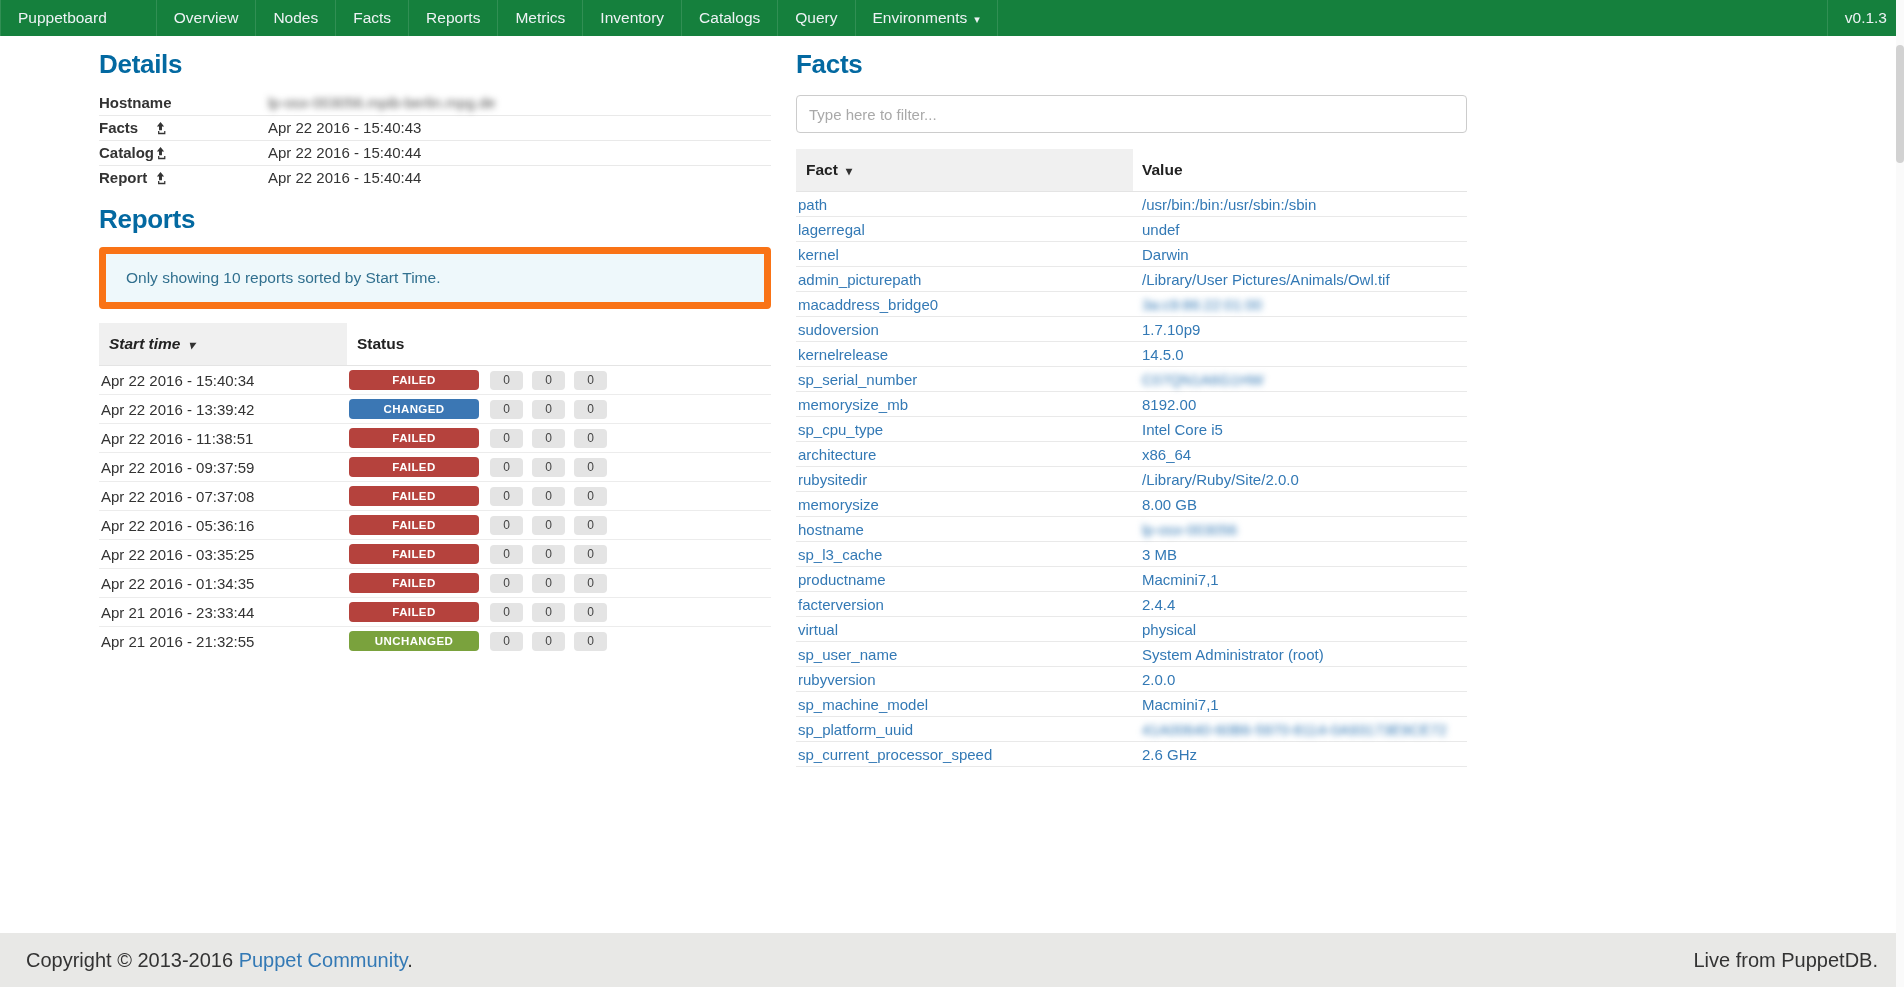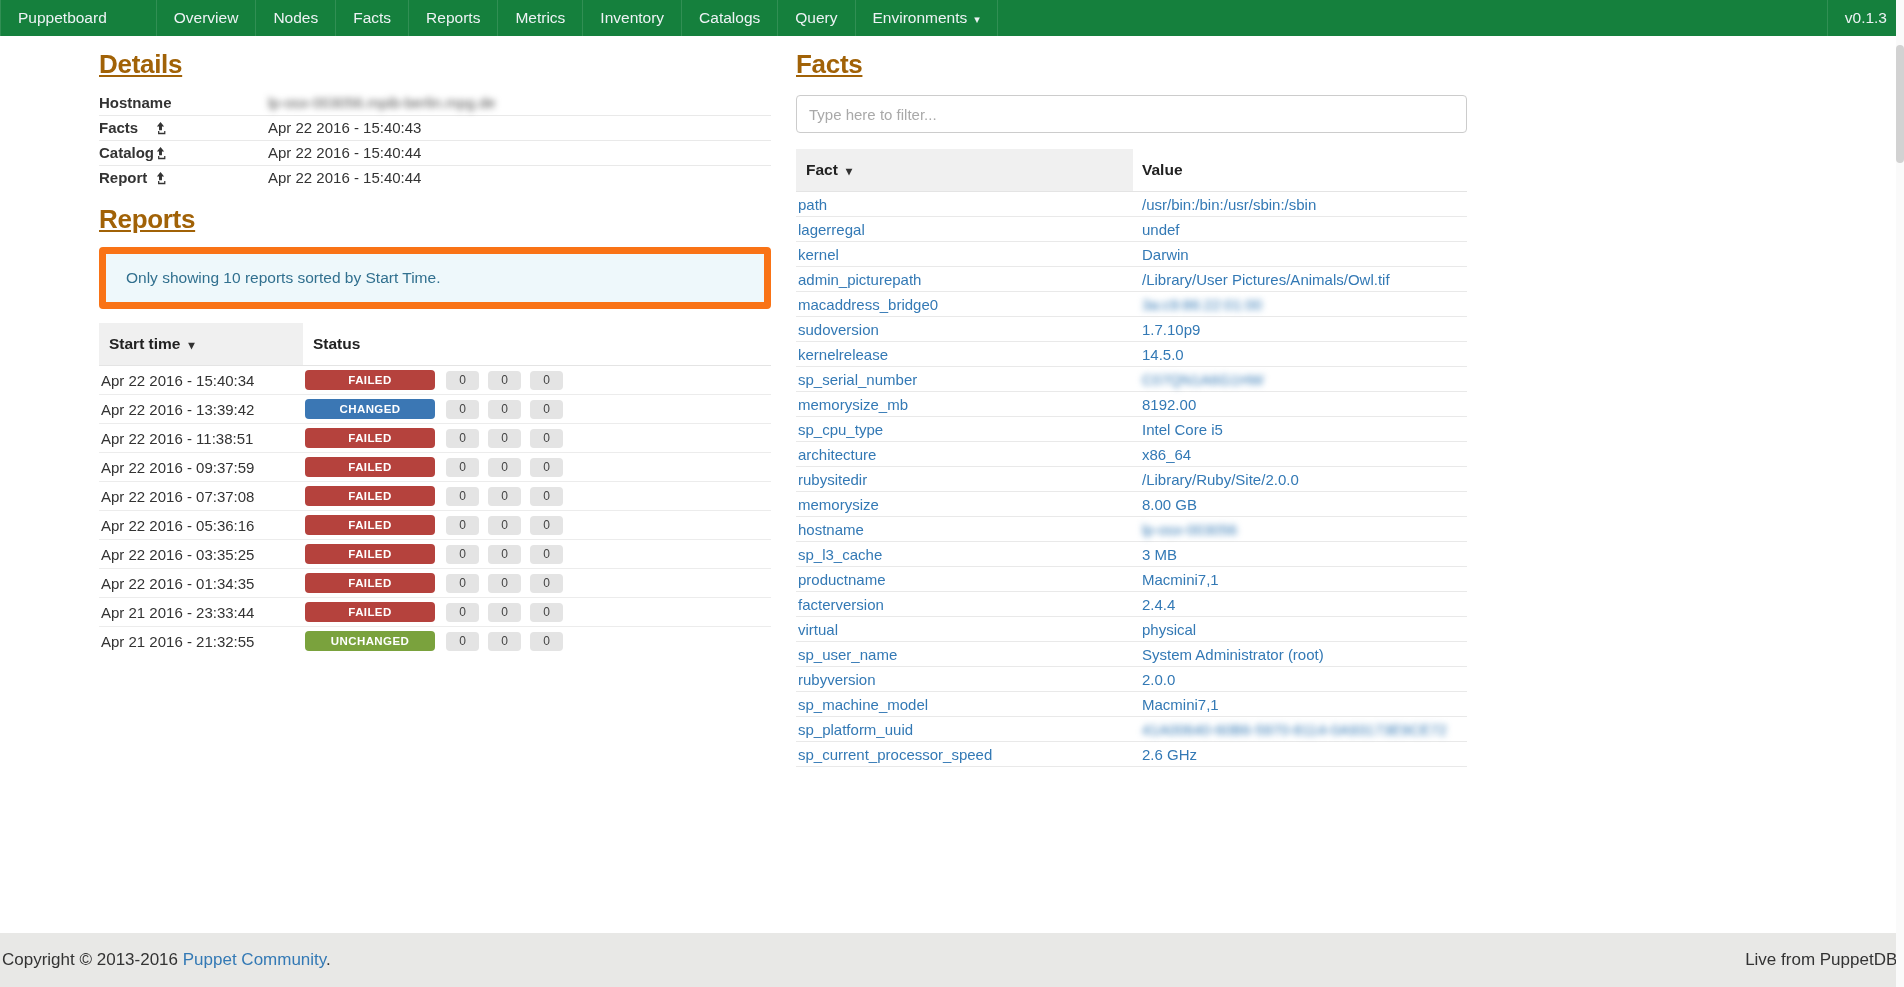--- a/index.html
+++ b/index.html
@@ -17,21 +17,21 @@
   }
   .nav-item.dropdown { border-right:1px solid rgba(255,255,255,.12); }
   .nav-items { display:flex; align-items:stretch;margin-left:32px; }
   .nav-spacer { flex:1; }
   .nav-item.version { cursor:default; }
   .caret-down { margin-left:7px; font-size:11px; position:relative; top:1px; }
   
   .main { display:flex; gap:25px; padding:13px 0 0 99px; align-items:flex-start; }
   .col-left  { width:672px; }
   .col-right { width:671px; }
-  h2.section { font-size:26px; font-weight:700; color:#a16207; margin:0 0 10px 0; letter-spacing:-.3px;text-decoration:underline; }
+  h2.section { font-size:26px; font-weight:700; color:#0369a1; margin:0 0 10px 0; letter-spacing:-.3px; }
   h2.reports-h { margin-top:14px; }
   
   .details-table { width:100%; border-collapse:collapse; }
   .details-table td { padding:3px 0; border-bottom:1px solid #e9e9e9; vertical-align:middle; height:25px; }
   .details-table tr:last-child td { border-bottom:none; }
   .dt-label { width:169px; font-weight:700; }
   .dl-label { display:inline-block; min-width:55px; }
   .upload-icon { position:relative; top:2px; }
   
   .alert {
@@ -40,21 +40,21 @@
   }
   
   table.data { width:100%; border-collapse:collapse; }
   table.data th {
     text-align:left; font-weight:700; font-size:15.5px; color:#222;
     padding:12px 10px; border-bottom:1px solid #e4e4e4; cursor:pointer;
   }
   table.data th.sorted { background:#f0f0f0; }
   .sort-caret { margin-left:8px; font-size:12px; color:#333; }
   .reports-table { margin-top:12px; }
-  .reports-table th:first-child { width:204px; }
+  .reports-table th:first-child { width:248px;font-style:italic; }
   .reports-table td { padding:4px 10px 4px 2px; border-top:1px solid #ececec; vertical-align:middle; height:27px; }
   .reports-table tbody tr:first-child td { border-top:none; }
   .badge {
     display:inline-block; width:130px; height:20px; line-height:20px; text-align:center;
     color:#fff; font-weight:700; font-size:11.5px; letter-spacing:.4px; border-radius:4px;
     margin-right:11px; vertical-align:middle;
   }
   .zero {
     display:inline-block; width:33px; height:19px; line-height:19px; text-align:center;
     background:#e4e4e4; color:#444; border-radius:4px; font-size:12px; margin-right:9px;
@@ -70,22 +70,22 @@
   .facts-table { margin-top:16px; }
   .facts-table th:first-child { width:337px; }
   .facts-table td { padding:3px 10px 3px 2px; border-bottom:1px solid #e9e9e9; height:25px; vertical-align:middle; }
   .facts-table td.val, .facts-table th.val { padding-left:9px; }
   a.link { color:#3379b5; text-decoration:none; cursor:pointer; }
   
   .blurred { filter:blur(3px); }
   .blurred.dark { color:#555; }
   footer {
     position:absolute; left:0; right:0; bottom:0; height:54px; background:#e8e8e6;
-    display:flex; align-items:center; justify-content:space-between; padding:0 2px;
-    font-size:17px; color:#333;
+    display:flex; align-items:center; justify-content:space-between; padding:0 26px;
+    font-size:20px; color:#333;
   }
   .scrollbar { position:absolute; top:0; right:0; width:8px; height:100%; background:#fafafa; }
   .scroll-thumb { position:absolute; top:45px; left:0; width:8px; height:118px; background:#d2d2d2; border-radius:4px; }
 </style>
 </head>
 <body>
 
 <nav class="navbar">
   <a class="nav-item">Puppetboard</a>
   <div class="nav-items" id="nav-items">

